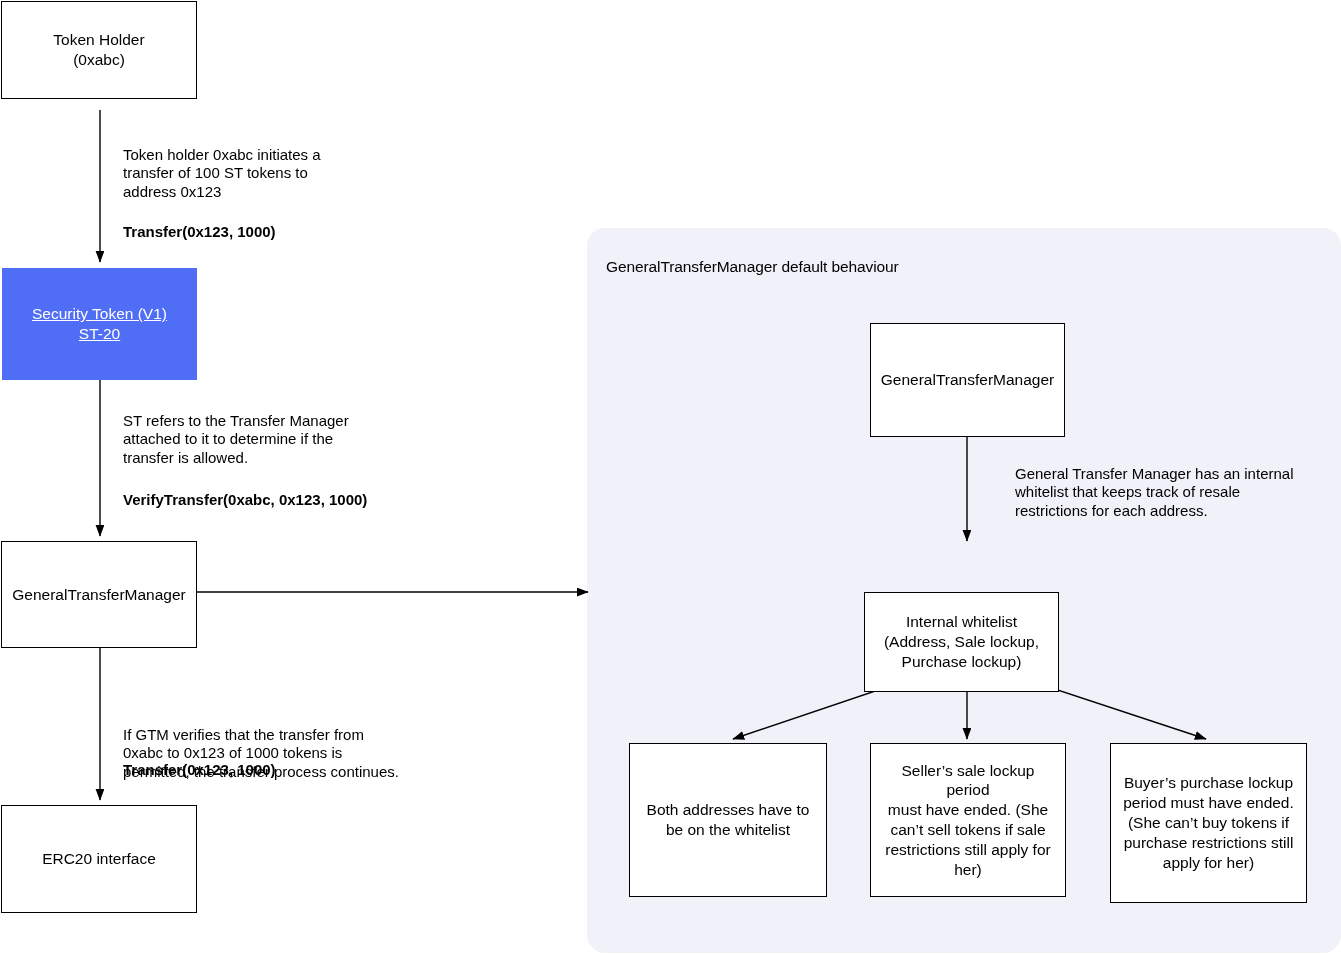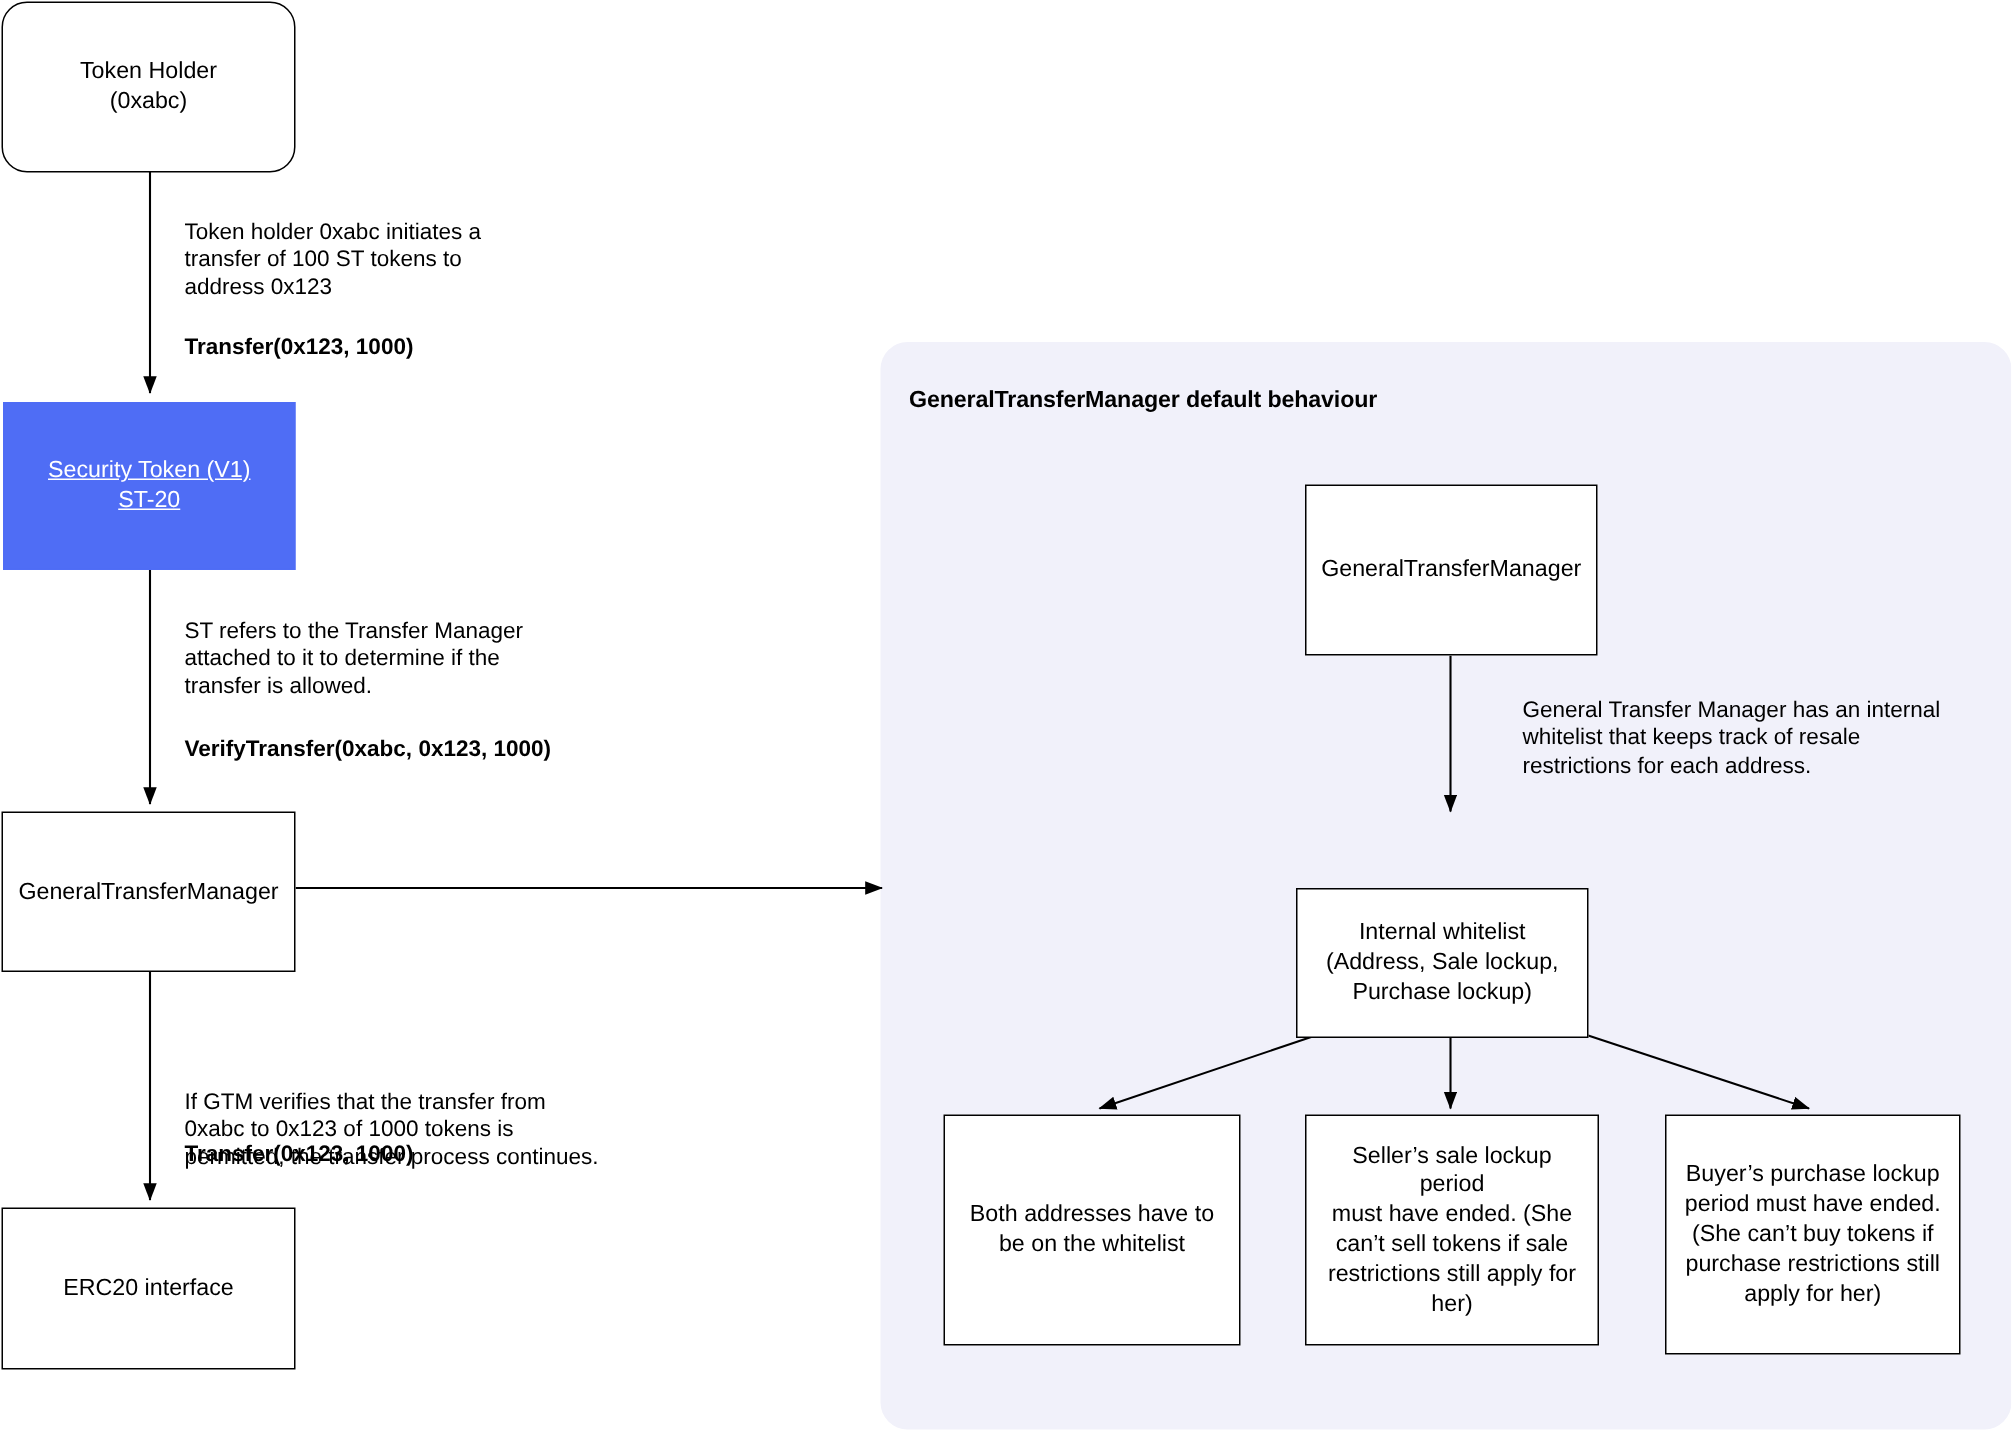--- a/index.html
+++ b/index.html
@@ -28,21 +28,21 @@
     pointer-events: none;
   }
   .panel {
     position: absolute;
     background: #f1f1fa;
     border-radius: 18px;
   }
   .panel-title {
     position: absolute;
     font-size: 15.5px;
-    font-weight: bold;
+    font-weight: normal;
     color: #000000;
     white-space: nowrap;
     letter-spacing: -0.1px;
   }
   .node {
     position: absolute;
     box-sizing: border-box;
     border: 1.3px solid #000000;
     background: #ffffff;
     display: flex;
@@ -96,21 +96,21 @@
 
     <line x1="197" y1="592" x2="588" y2="592" stroke="#000000" stroke-width="1.4" marker-end="url(#arrowhead)"></line>
 
     <line x1="967" y1="437" x2="967" y2="541" stroke="#000000" stroke-width="1.4" marker-end="url(#arrowhead)"></line>
 
     <line x1="967" y1="660" x2="733" y2="739" stroke="#000000" stroke-width="1.4" marker-end="url(#arrowhead)"></line>
     <line x1="967" y1="660" x2="967" y2="739" stroke="#000000" stroke-width="1.4" marker-end="url(#arrowhead)"></line>
     <line x1="967" y1="660" x2="1206" y2="739" stroke="#000000" stroke-width="1.4" marker-end="url(#arrowhead)"></line>
   </svg>
 
-  <div class="node" style="left:1px; top:1px; width:196px; height:114px;border-radius:17px;">Token Holder
+  <div class="node" style="left:1px; top:1px; width:196px; height:98px;">Token Holder
 (0xabc)</div>
 
   <div class="node accent" style="left:2px; top:268px; width:195px; height:112px;text-decoration:underline;">Security Token (V1)
 ST-20</div>
 
   <div class="node" style="left:1px; top:541px; width:196px; height:107px;">GeneralTransferManager</div>
 
   <div class="node" style="left:1px; top:805px; width:196px; height:108px;">ERC20 interface</div>
 
   <div class="annot" style="left:123px; top:146px; width:260px;">Token holder 0xabc initiates a

